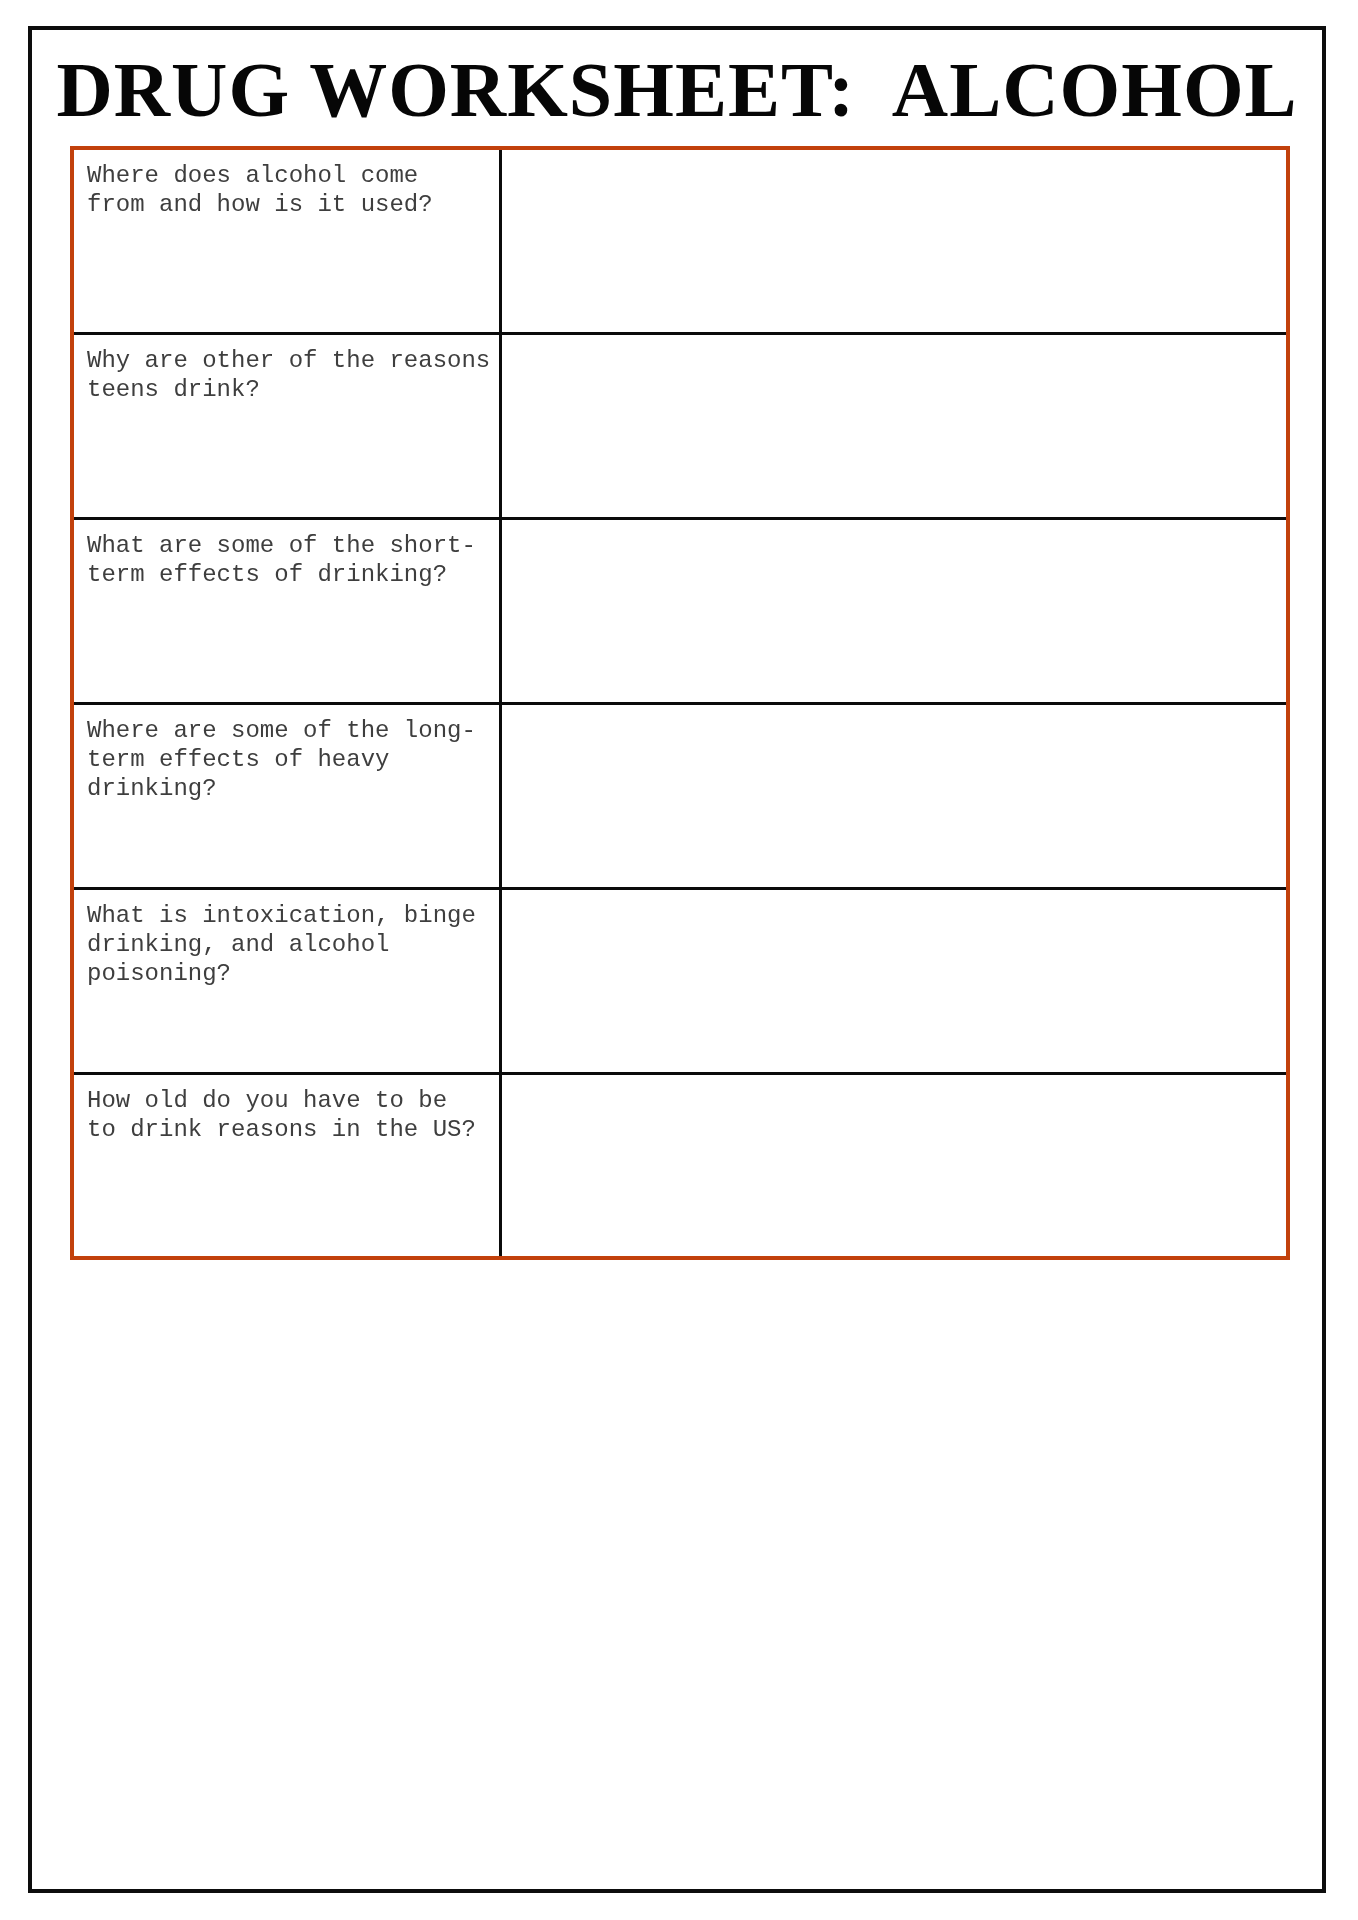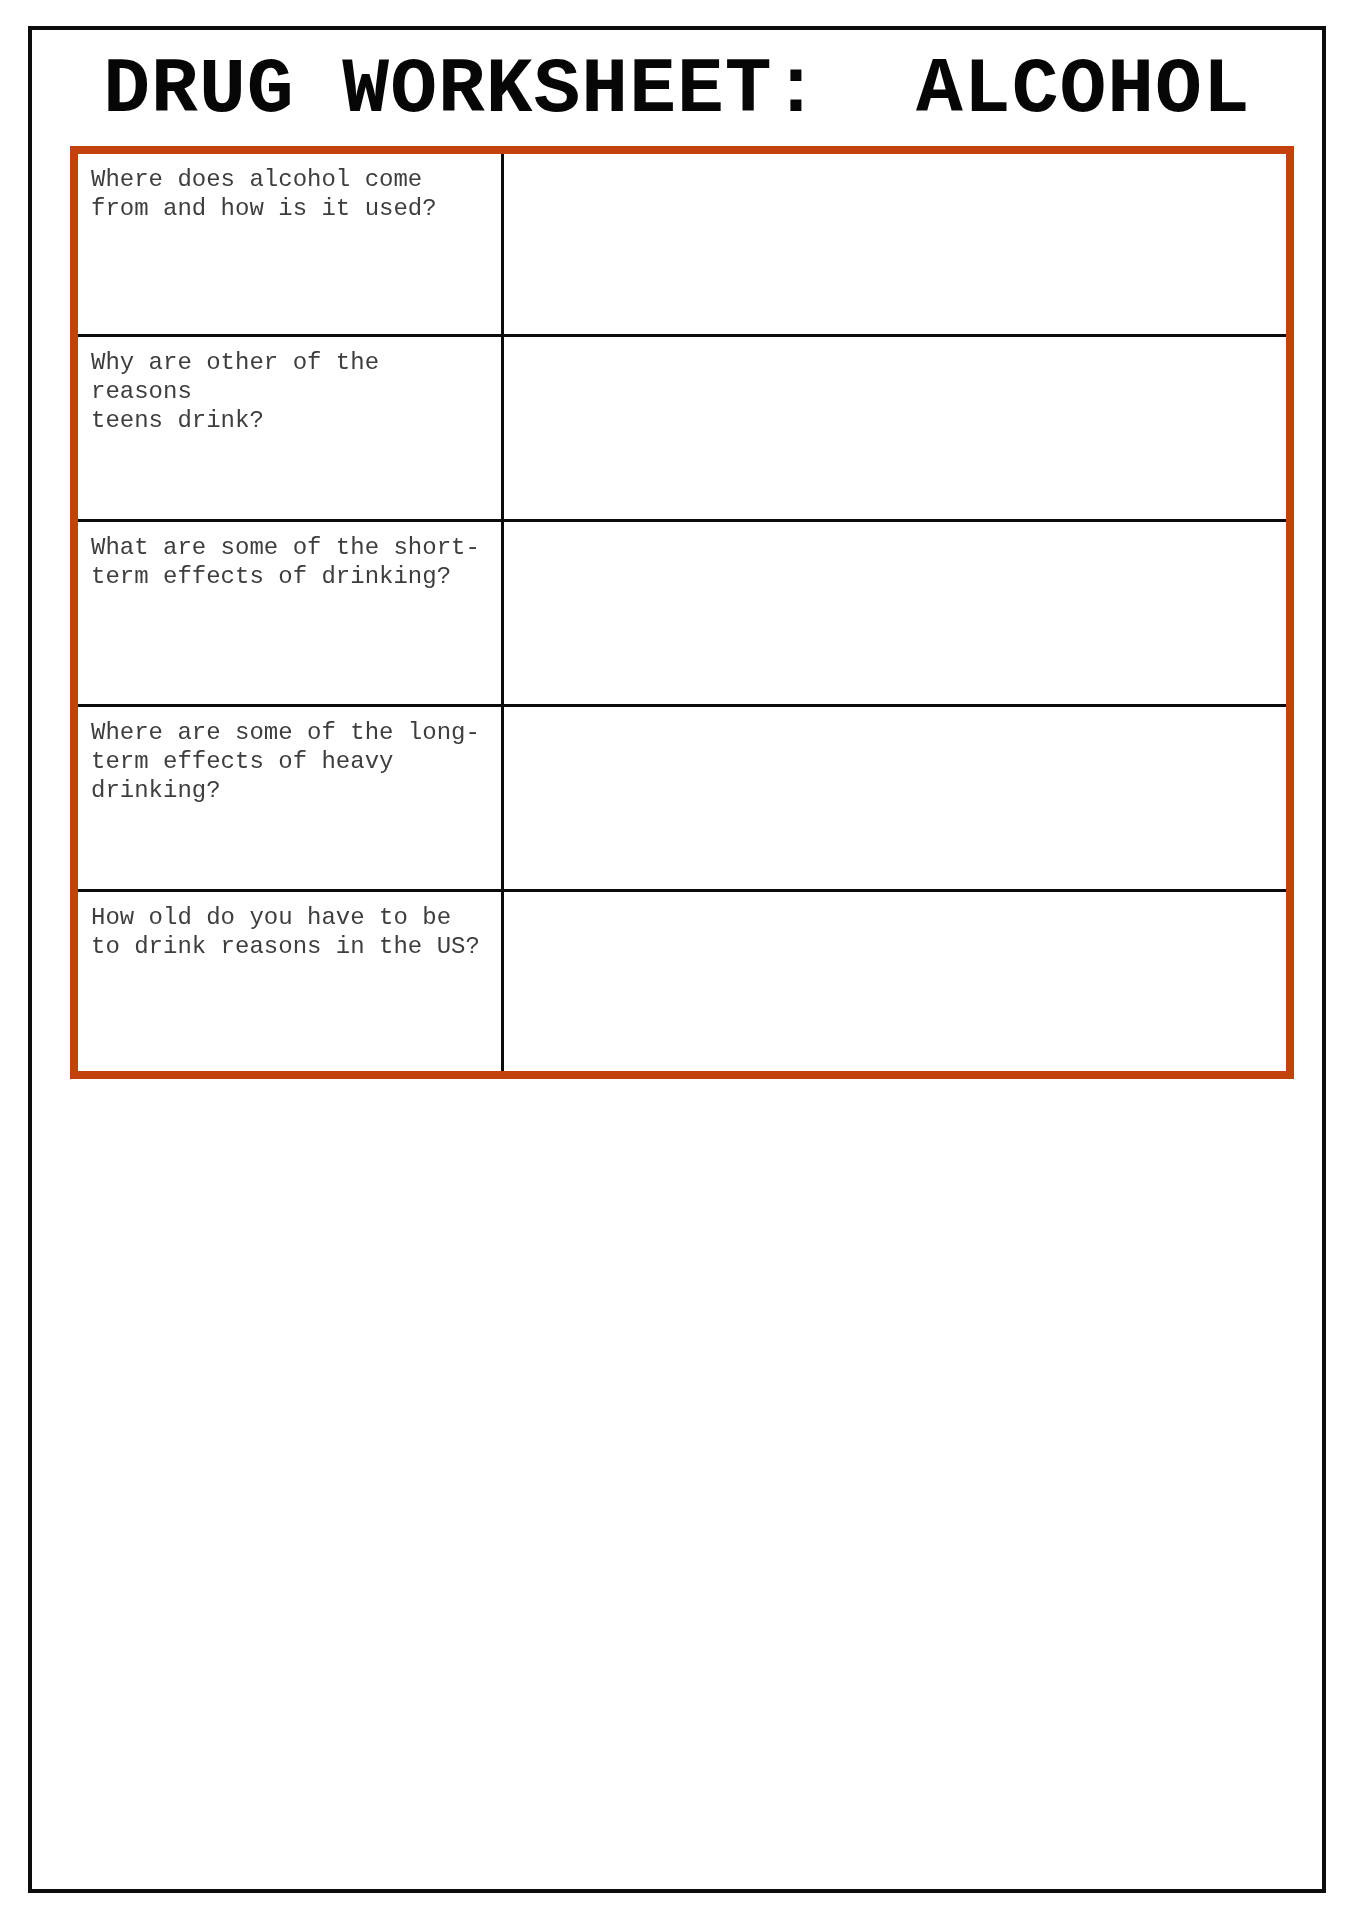--- a/index.html
+++ b/index.html
@@ -23,37 +23,37 @@
     border: 4px solid #0d0d0d;
     box-sizing: border-box;
     background: #ffffff;
   }
   .worksheet-title {
     position: absolute;
     top: 10px;
     left: 0;
     width: 100%;
     text-align: center;
-    font-family: Liberation Mono, monospace;
+    font-family: Liberation Serif, serif;
     font-weight: bold;
     font-size: 78px;
     line-height: 100px;
     letter-spacing: 1px;
     color: #060606;
     white-space: pre; 
   }
   table.worksheet-table {
     position: absolute;
     left: 38px;   
     top: 116px;   
     width: 1216px;
     border-collapse: collapse;
     table-layout: fixed;
     background: #ffffff;
-    border: 8px solid #c2410c;
+    border: 4px solid #c2410c;
   }
   table.worksheet-table col.q-col { width: 428px; }
   table.worksheet-table col.a-col { width: 788px; }
   table.worksheet-table td {
     border: 3px solid #0b0b0b;
     vertical-align: top;
     height: 185px;
     box-sizing: border-box;
   }
   td.question-cell {
@@ -95,19 +95,25 @@
 term effects of drinking?</td>
         <td class="answer-cell"></td>
       </tr>
       <tr>
         <td class="question-cell">Where are some of the long-
 term effects of heavy
 drinking?</td>
         <td class="answer-cell"></td>
       </tr>
       <tr>
+        <td class="question-cell">What is intoxication, binge
+drinking, and alcohol
+poisoning?</td>
+        <td class="answer-cell"></td>
+      </tr>
+      <tr>
         <td class="question-cell">How old do you have to be
 to drink reasons in the US?</td>
         <td class="answer-cell"></td>
       </tr>
     </tbody>
   </table>
 </div>
 
 </body></html>

